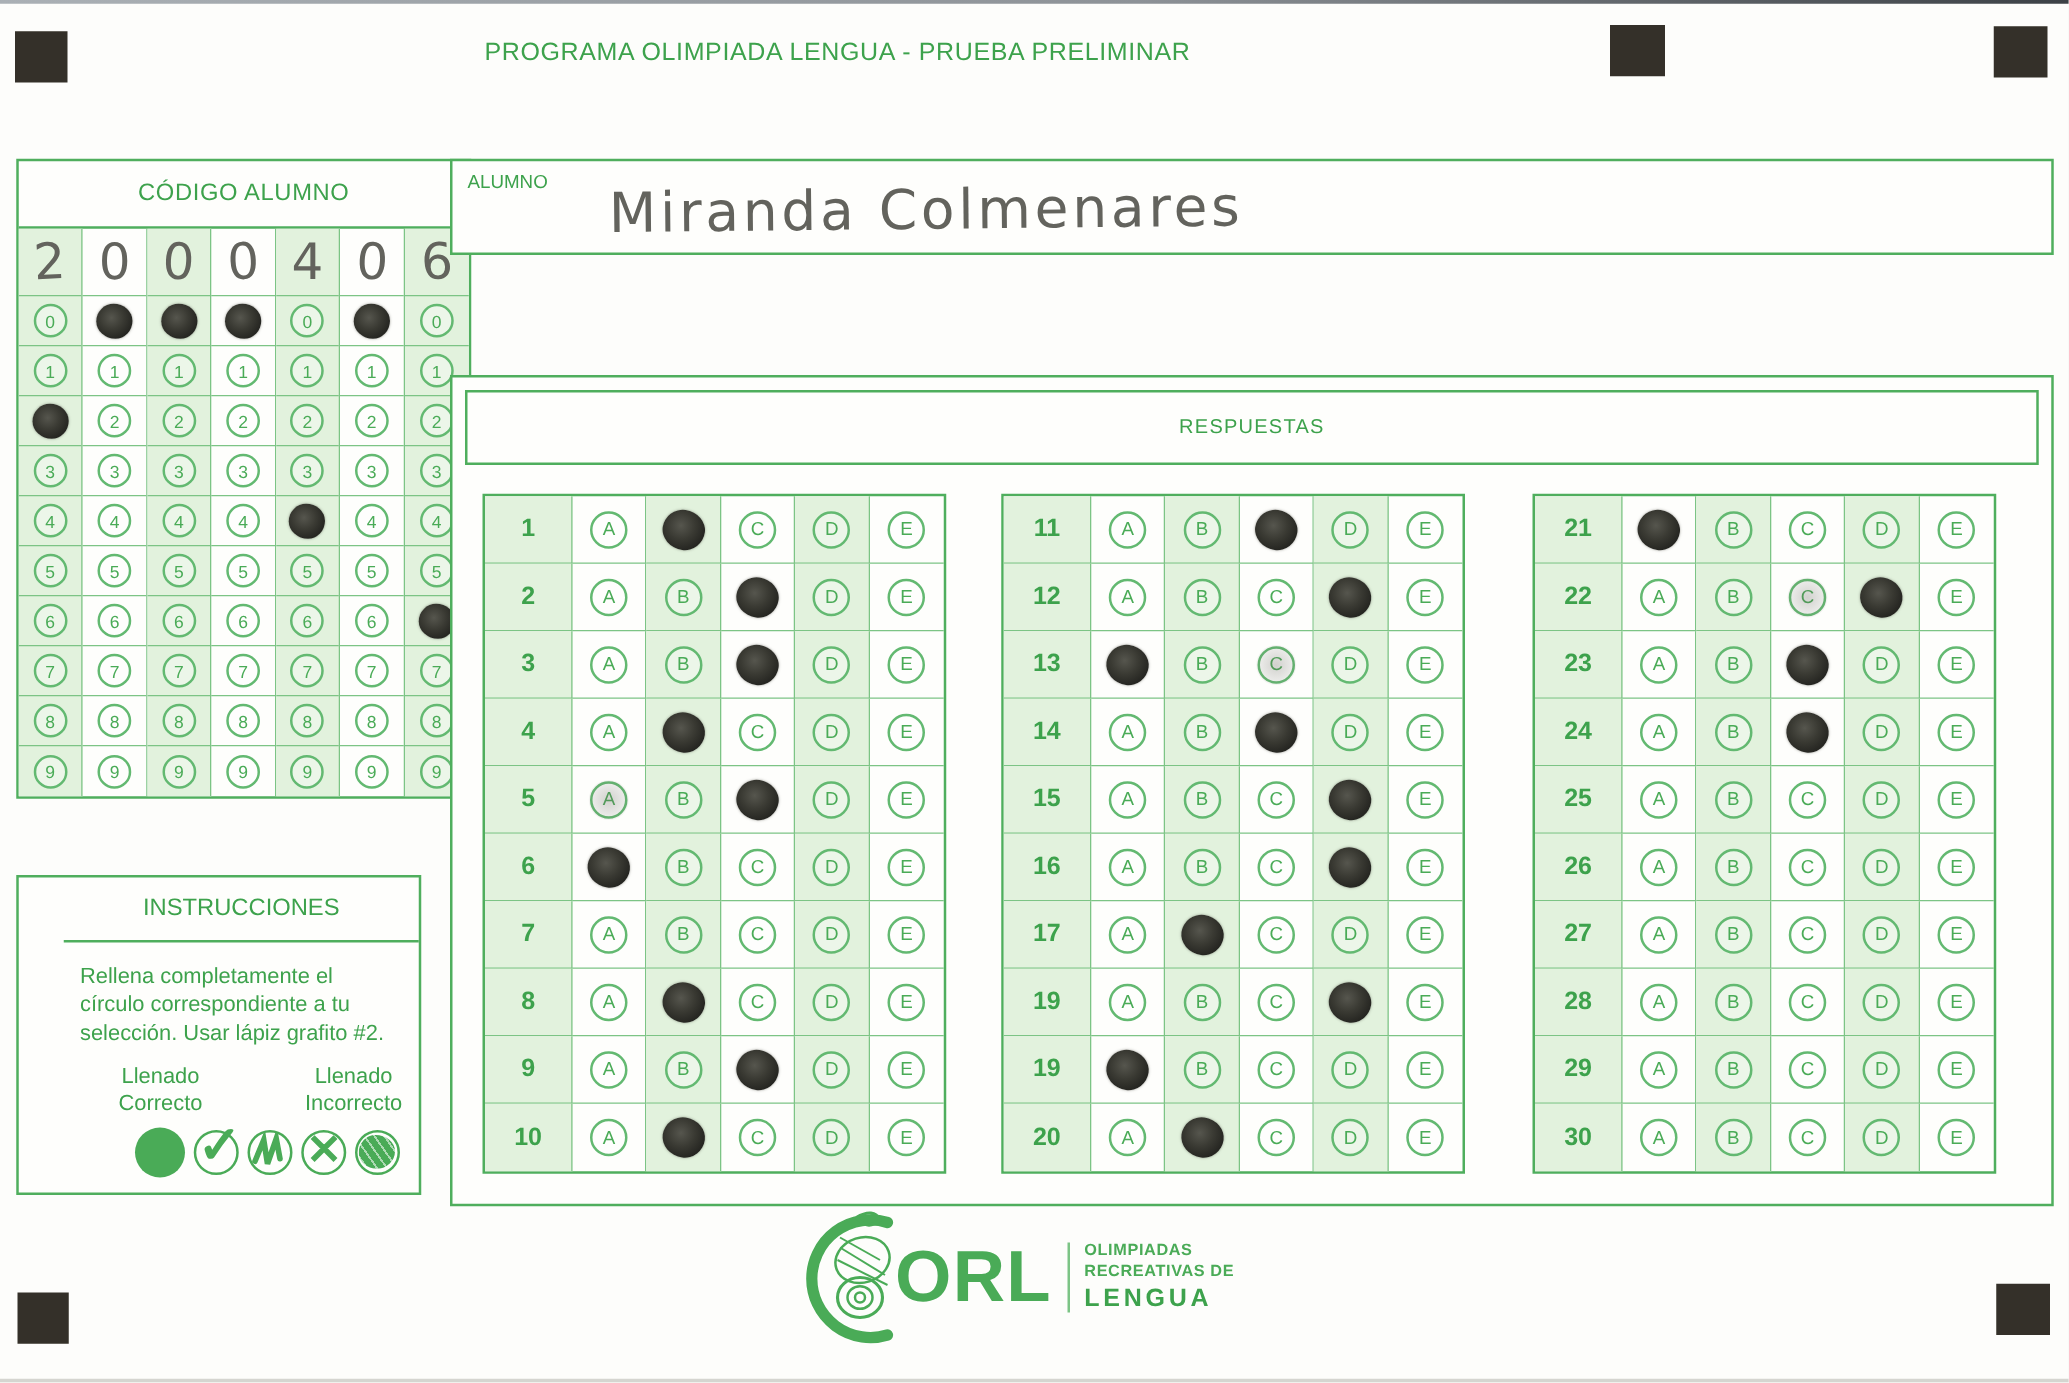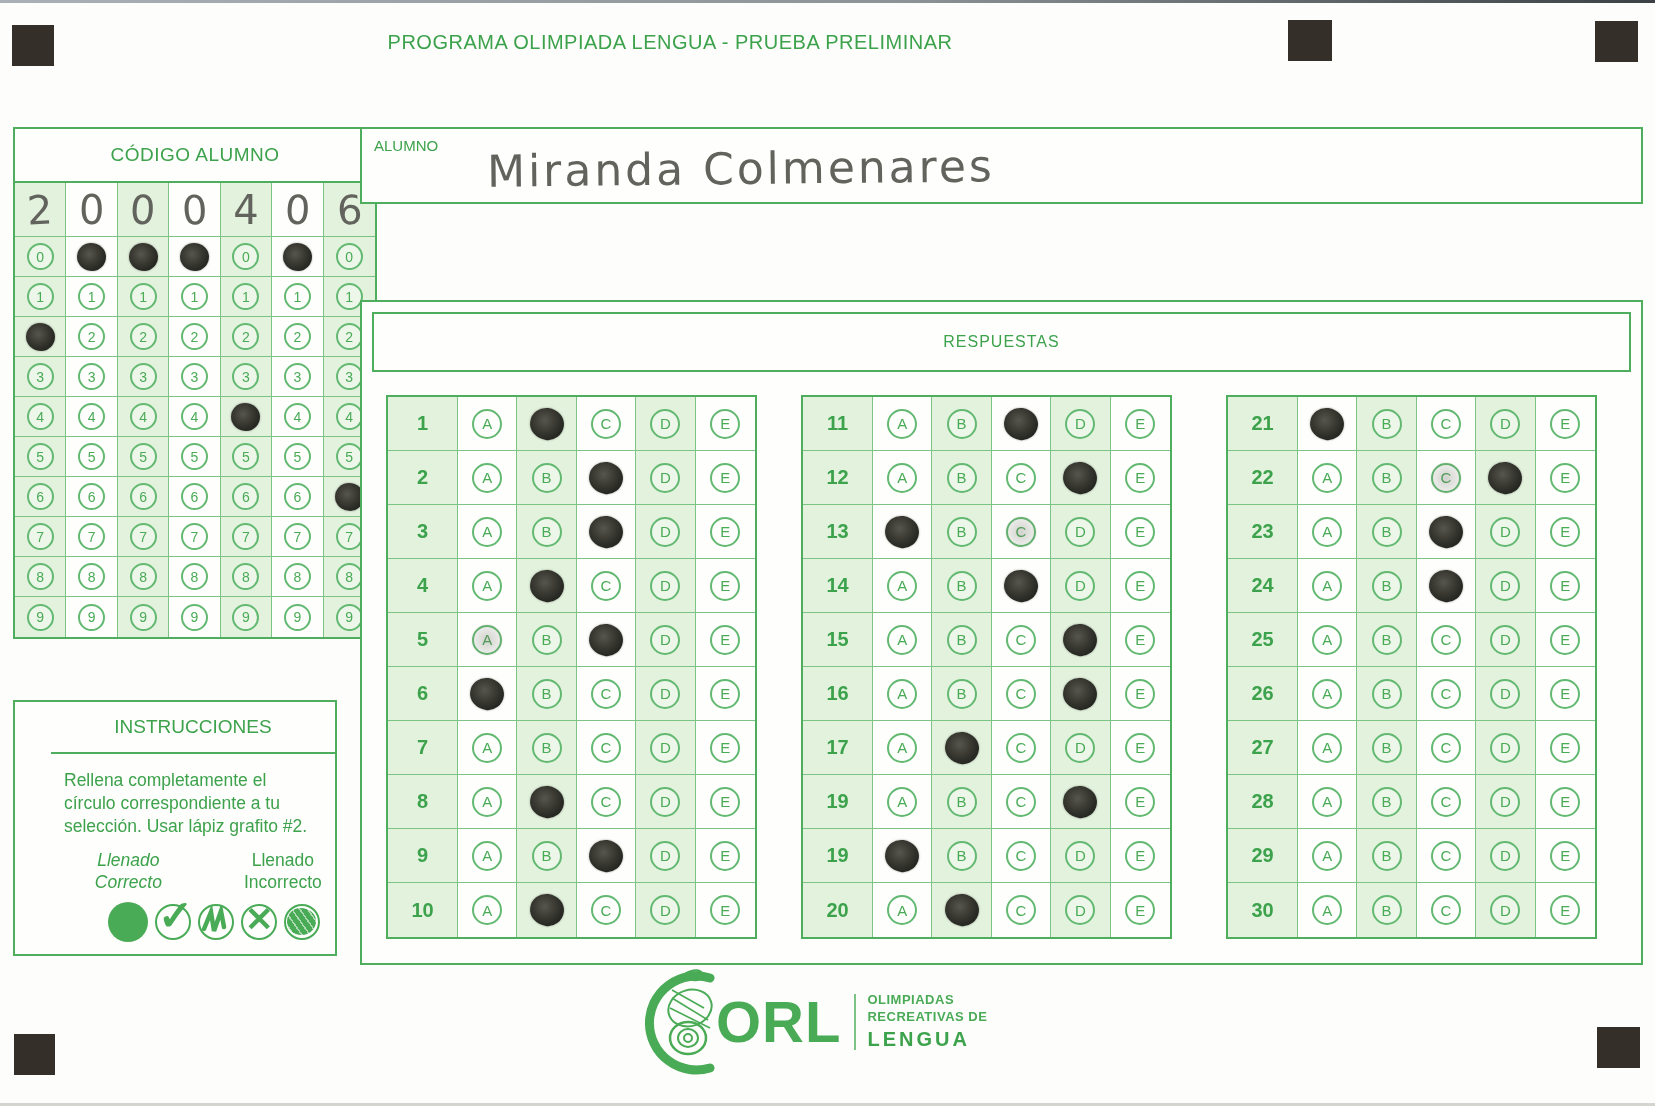--- a/index.html
+++ b/index.html
@@ -76,21 +76,21 @@
   .qcell:last-child{border-right:none;}
   .ans-row:last-child .qcell{border-bottom:none;}
   .qcell.tint{background:#e2f2dd;}
   .qnum{background:#e2f2dd;color:#3da24c;font-weight:bold;font-size:20px;}
 
   
   #instrucciones-panel{left:13px;top:700px;width:324px;height:256px;padding-left:36px;}
   #instrucciones-header{height:52px;font-size:19px;}
   .instr-body{padding:15px 13px 0 13px;color:#3da24c;font-size:17.5px;line-height:1.3;}
   .fill-labels{display:flex;margin-top:13px;color:#3da24c;font-size:17.5px;text-align:center;line-height:1.25;}
-  .fill-label-correct{width:100px;margin-left:30px;font-style:italic;}
+  .fill-label-correct{width:100px;margin-left:30px;}
   .fill-label-incorrect{width:110px;margin-left:55px;}
   .fill-icons{display:flex;align-items:center;margin-top:8px;}
   .solid-dot{width:40px;height:40px;border-radius:50%;background:#4aab57;margin-left:57px;}
   .icon-circle{width:36px;height:36px;border-radius:50%;border:2.5px solid #4aab57;
     position:relative;margin-left:7px;flex:none;}
   .icon-circle:first-of-type{margin-left:52px;}
   .icon-glyph{position:absolute;color:#4aab57;font-weight:bold;}
   .glyph-check{font-size:42px;top:-15px;left:1px;}
   .glyph-x{font-size:34px;top:-7px;left:2px;}
   .blob{position:absolute;left:1px;top:2px;width:29px;height:27px;background:#4aab57;

